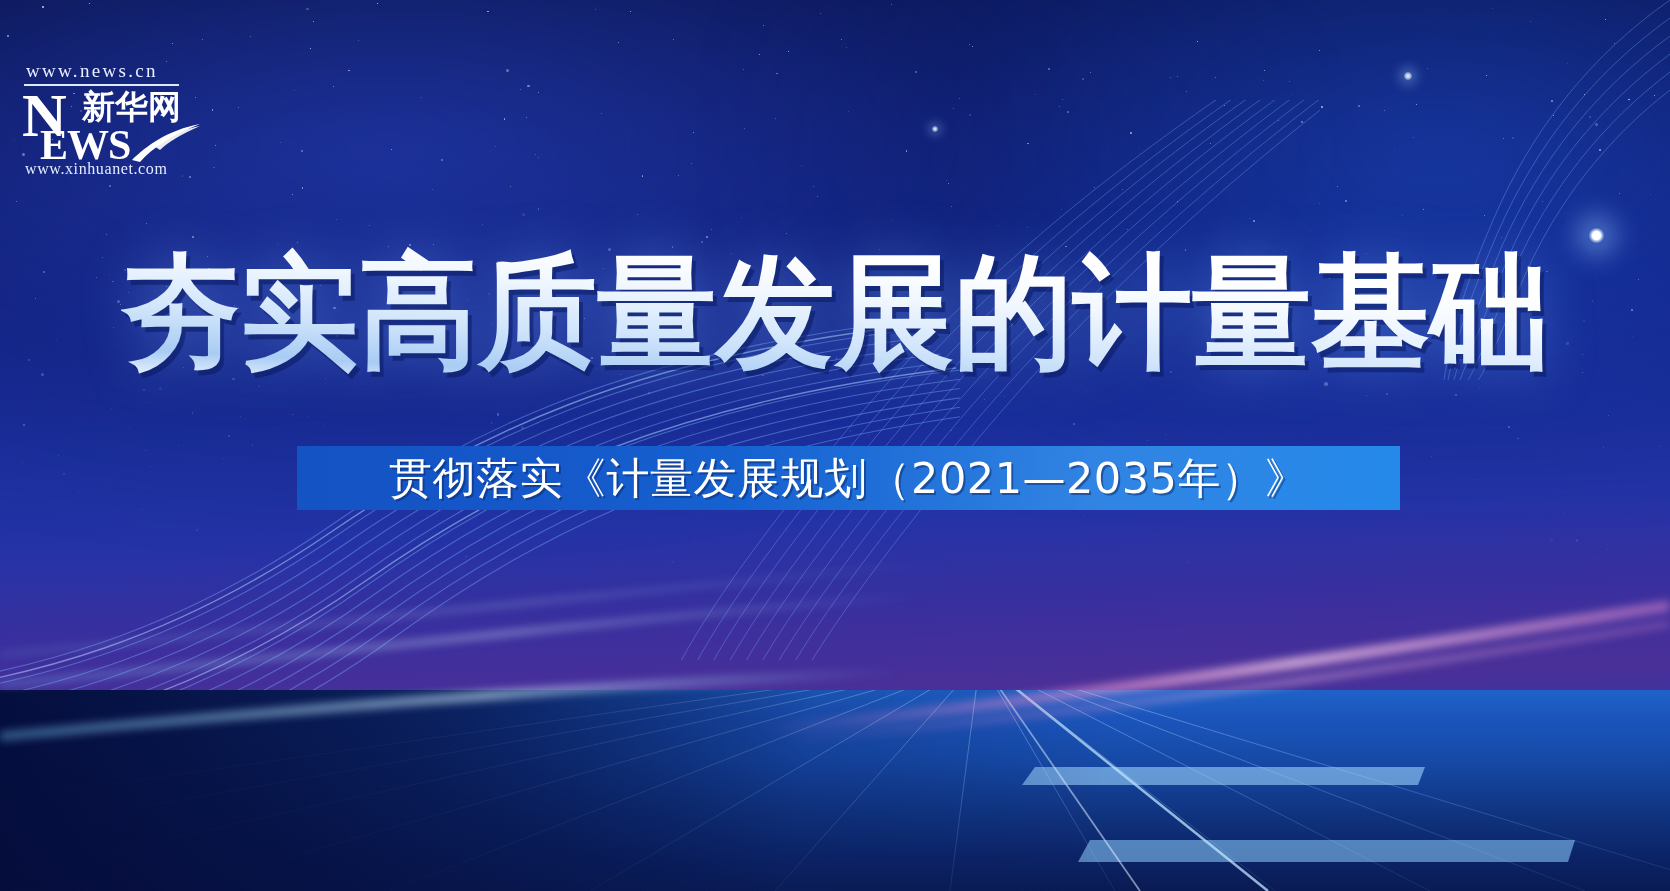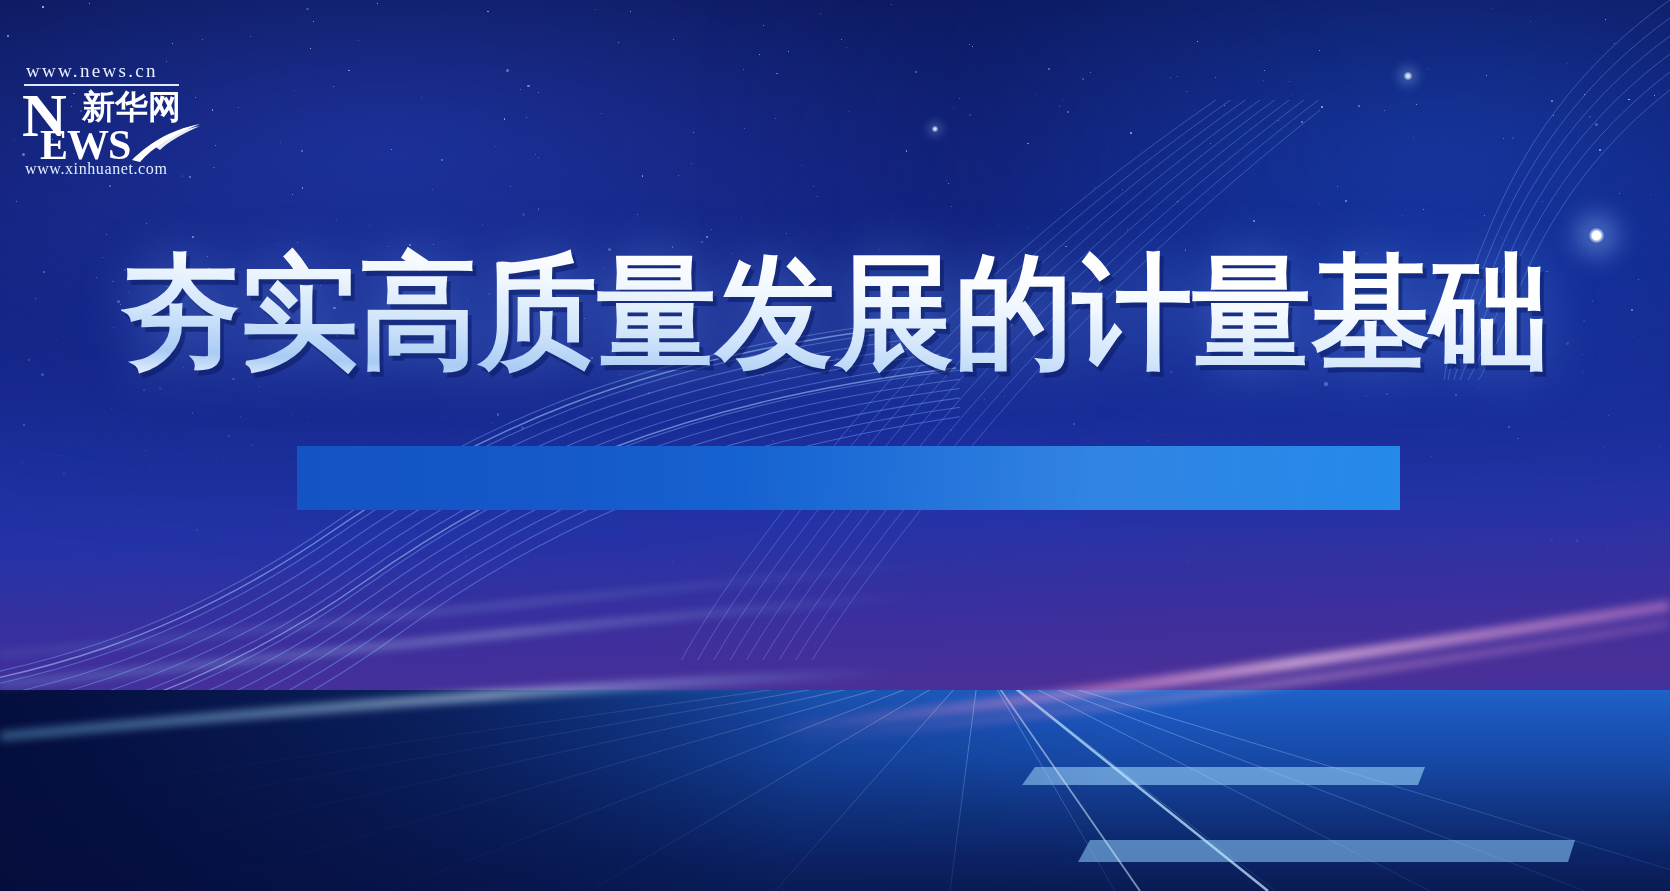--- a/index.html
+++ b/index.html
@@ -725,15 +725,16 @@
     <div class="url-bot">www.xinhuanet.com</div>
   </div>
 
   <div class="title">
     <span class="g">夯实高质量发展的计量基础</span>
   </div>
 
   <div class="subbar">
     <div class="sheen"></div>
   </div>
+  <div class="subtitle">贯彻落实《计量发展规划（2021—2035年）》</div>
 
 
 </div>
 
 </body></html>

